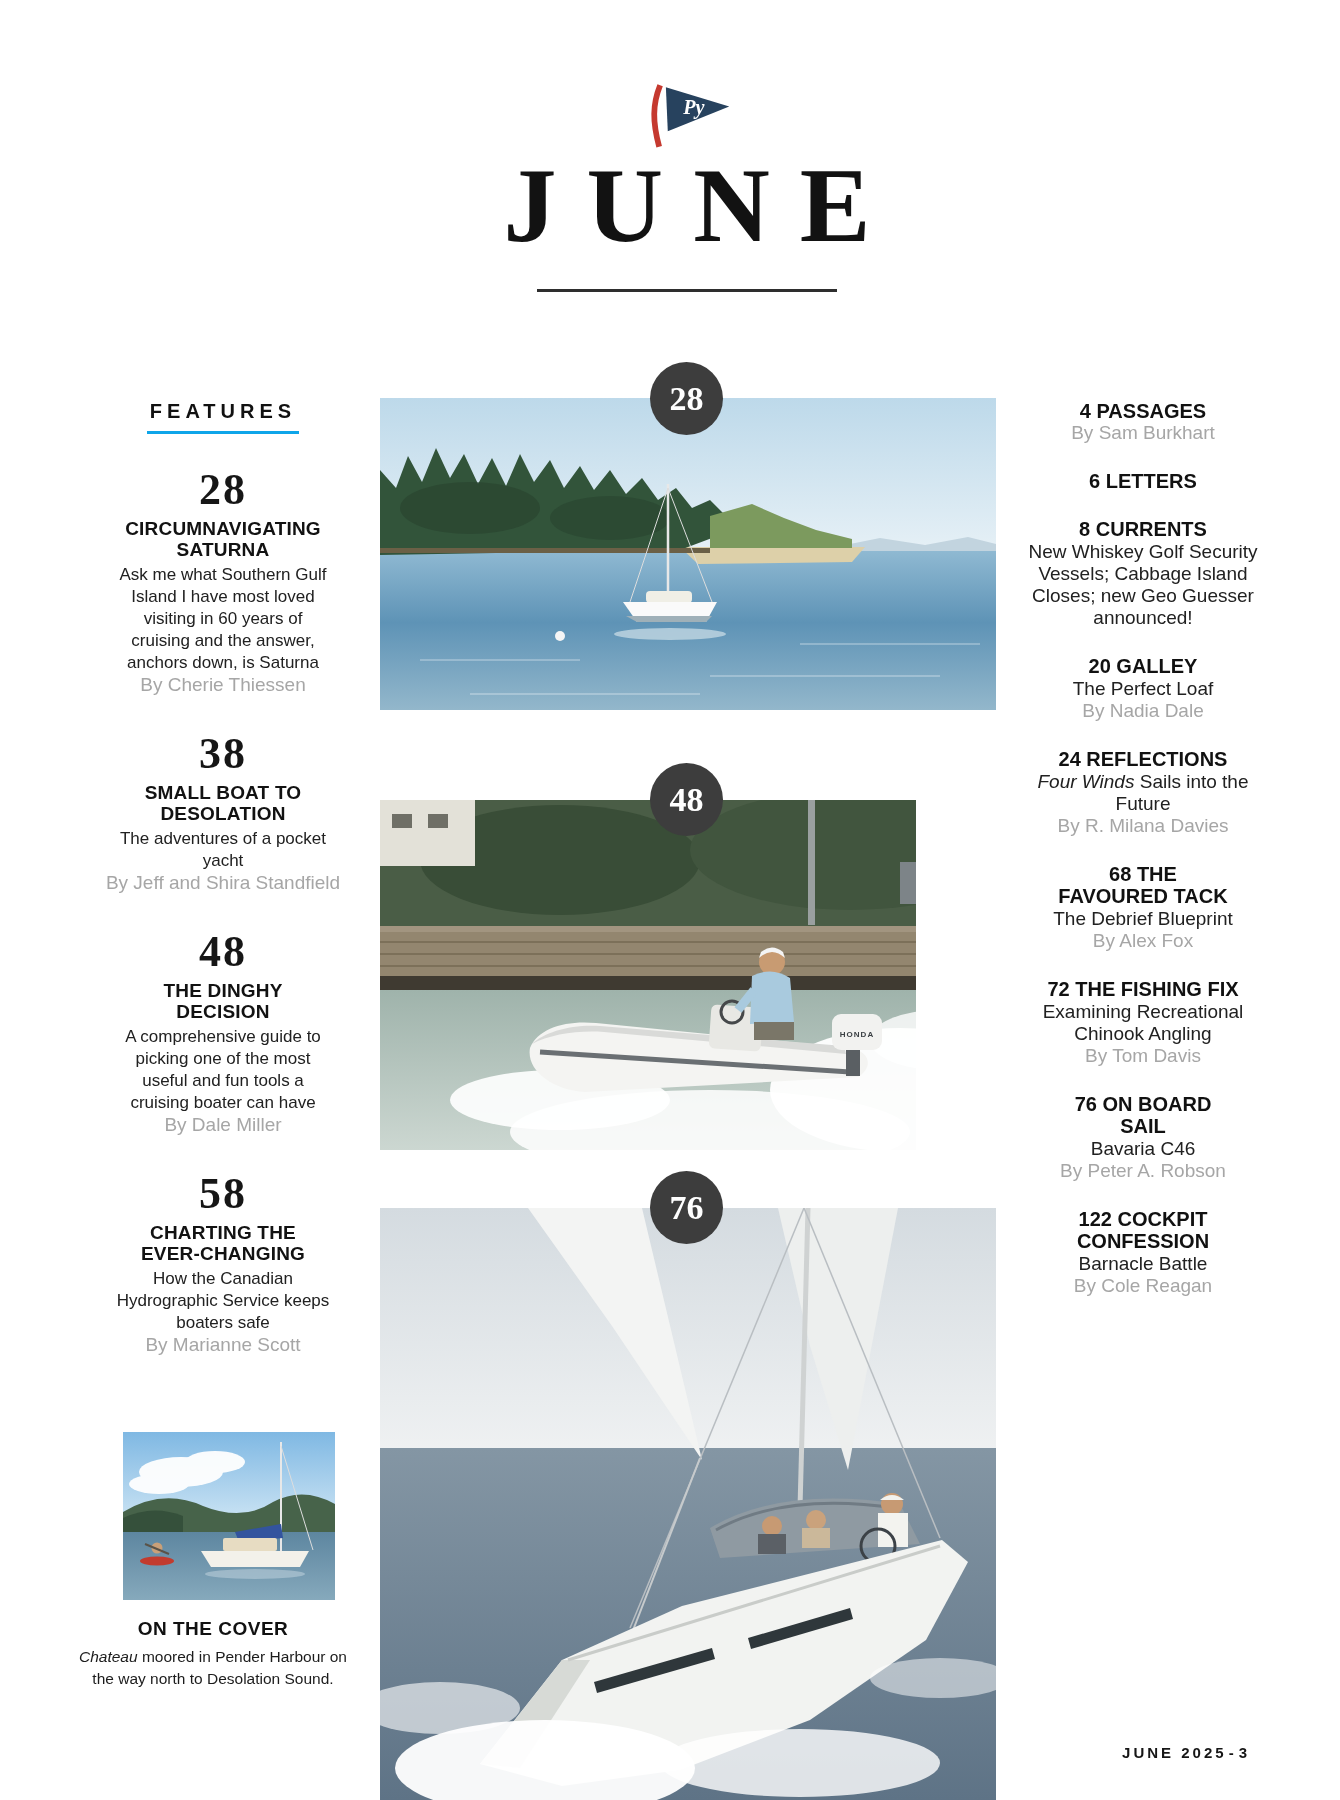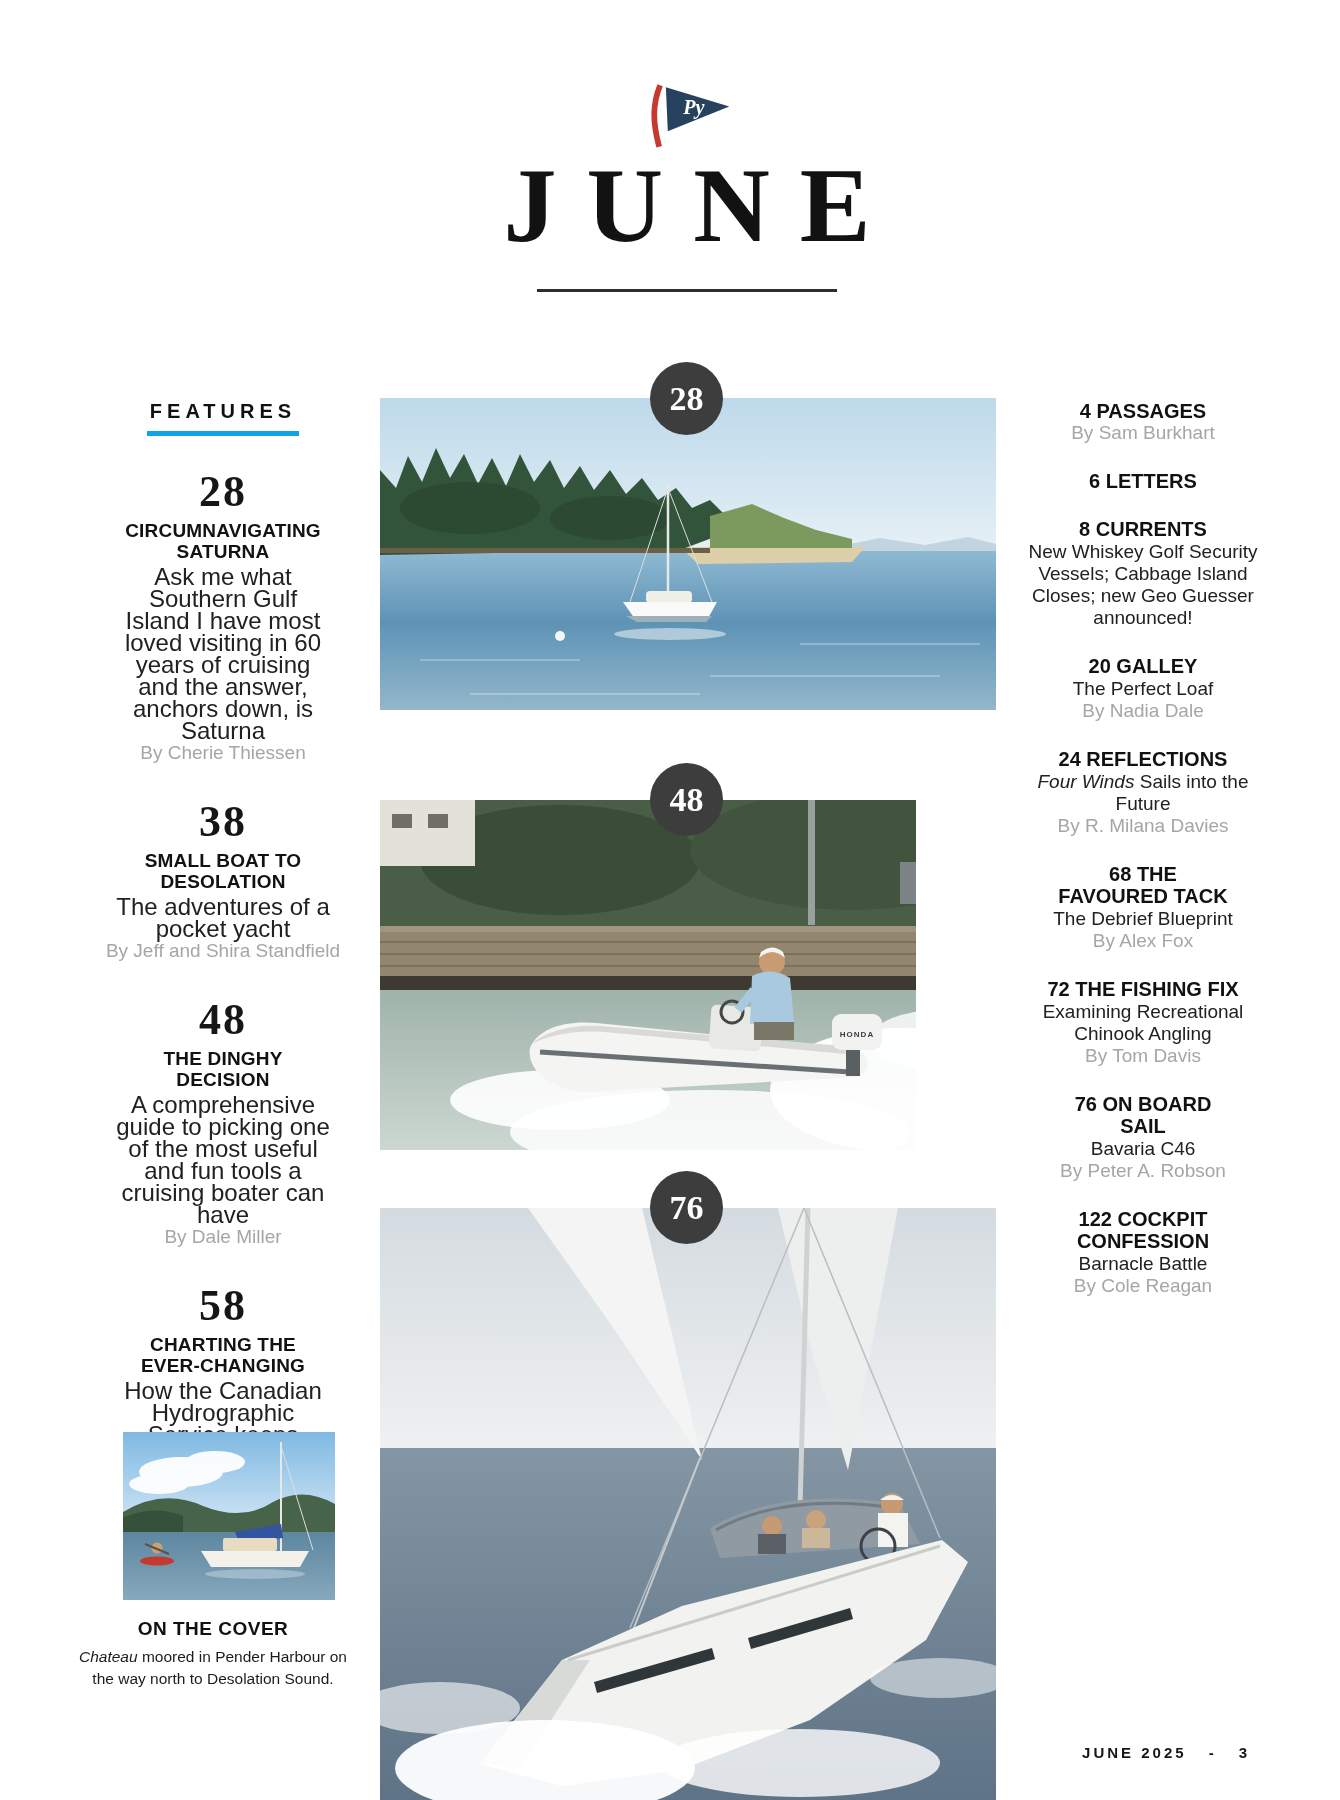--- a/index.html
+++ b/index.html
@@ -12,31 +12,31 @@
               font-family:"Liberation Serif",serif;font-weight:700;font-size:106px;line-height:112px;
               letter-spacing:30px;padding-left:30px;box-sizing:border-box;color:#121212;}
   .title-rule{position:absolute;left:537px;top:289px;width:300px;height:3px;background:#2e2e2e;}
   .volume-line{position:absolute;left:354px;top:312px;width:666px;text-align:center;
                font-size:15px;letter-spacing:3px;color:#1a1a1a;}
   .volume-line span{margin:0 5px;}
   .vol-strong{font-weight:700;}
 
   
   .col-heading{font-weight:700;font-size:20px;letter-spacing:5px;color:#111;}
-  .underlined{display:inline-block;border-bottom:5px solid #0ea5e9;padding:0 3px 8px 3px;}
+  .underlined{display:inline-block;border-bottom:3px solid #0ea5e9;padding:0 3px 8px 3px;}
 
   
   .col-features{position:absolute;left:100px;top:400px;width:246px;text-align:center;}
   .features-head{margin-bottom:34px;}
   .feature{margin-bottom:36px;}
   .feature-num{font-family:"Liberation Serif",serif;font-weight:700;font-size:44px;line-height:44px;
                letter-spacing:2px;color:#161616;}
   .feature-title{font-weight:700;font-size:19px;line-height:21px;margin-top:6px;white-space:pre-line;
                  letter-spacing:0.2px;color:#121212;}
-  .feature-desc{font-size:24px;line-height:22px;margin-top:4px;color:#212121;width:218px;margin-left:auto;margin-right:auto;}
+  .feature-desc{font-size:17px;line-height:22px;margin-top:4px;color:#212121;width:218px;margin-left:auto;margin-right:auto;}
   .byline{font-size:19px;line-height:22px;color:#a6a6a6;}
 
   
   .col-issue{position:absolute;left:1013px;top:400px;width:260px;text-align:center;}
   .issue-head{margin-bottom:34px;line-height:23px;}
   .issue-entry{margin-bottom:26px;}
   .issue-title{font-weight:700;font-size:20px;line-height:22px;white-space:pre-line;color:#111;}
   .issue-sub{font-size:19px;line-height:22px;color:#212121;width:242px;margin:1px auto 0 auto;}
   .ital{font-style:italic;}
 
@@ -55,21 +55,21 @@
 
   
   .cover-thumb{position:absolute;left:123px;top:1432px;width:212px;height:168px;overflow:hidden;}
   .cover-block{position:absolute;left:76px;top:1618px;width:274px;text-align:center;}
   .cover-head{font-weight:700;font-size:19px;letter-spacing:0.5px;color:#111;}
   .cover-caption{font-size:15.5px;line-height:22px;margin-top:6px;color:#1c1c1c;}
 
   
   .footer{position:absolute;left:950px;top:1744px;width:300px;text-align:right;
           font-weight:700;font-size:15px;letter-spacing:3px;color:#161616;}
-  .footer span{margin-left:22px;}
+  .footer span{margin-left:2px;}
 </style>
 </head>
 <body>
 
 <div class="page">
 
   <svg class="pennant" viewBox="0 0 100 76">
     <path d="M22,6 C14,26 14,44 21,70" stroke="#c5392f" stroke-width="6" fill="none"></path>
     <path d="M28,8 L94,28 L30,54 Z" fill="#27425e"></path>
     <text x="46" y="36" font-family="Liberation Serif, serif" font-style="italic" font-weight="700" font-size="21" fill="#ffffff">Py</text>

